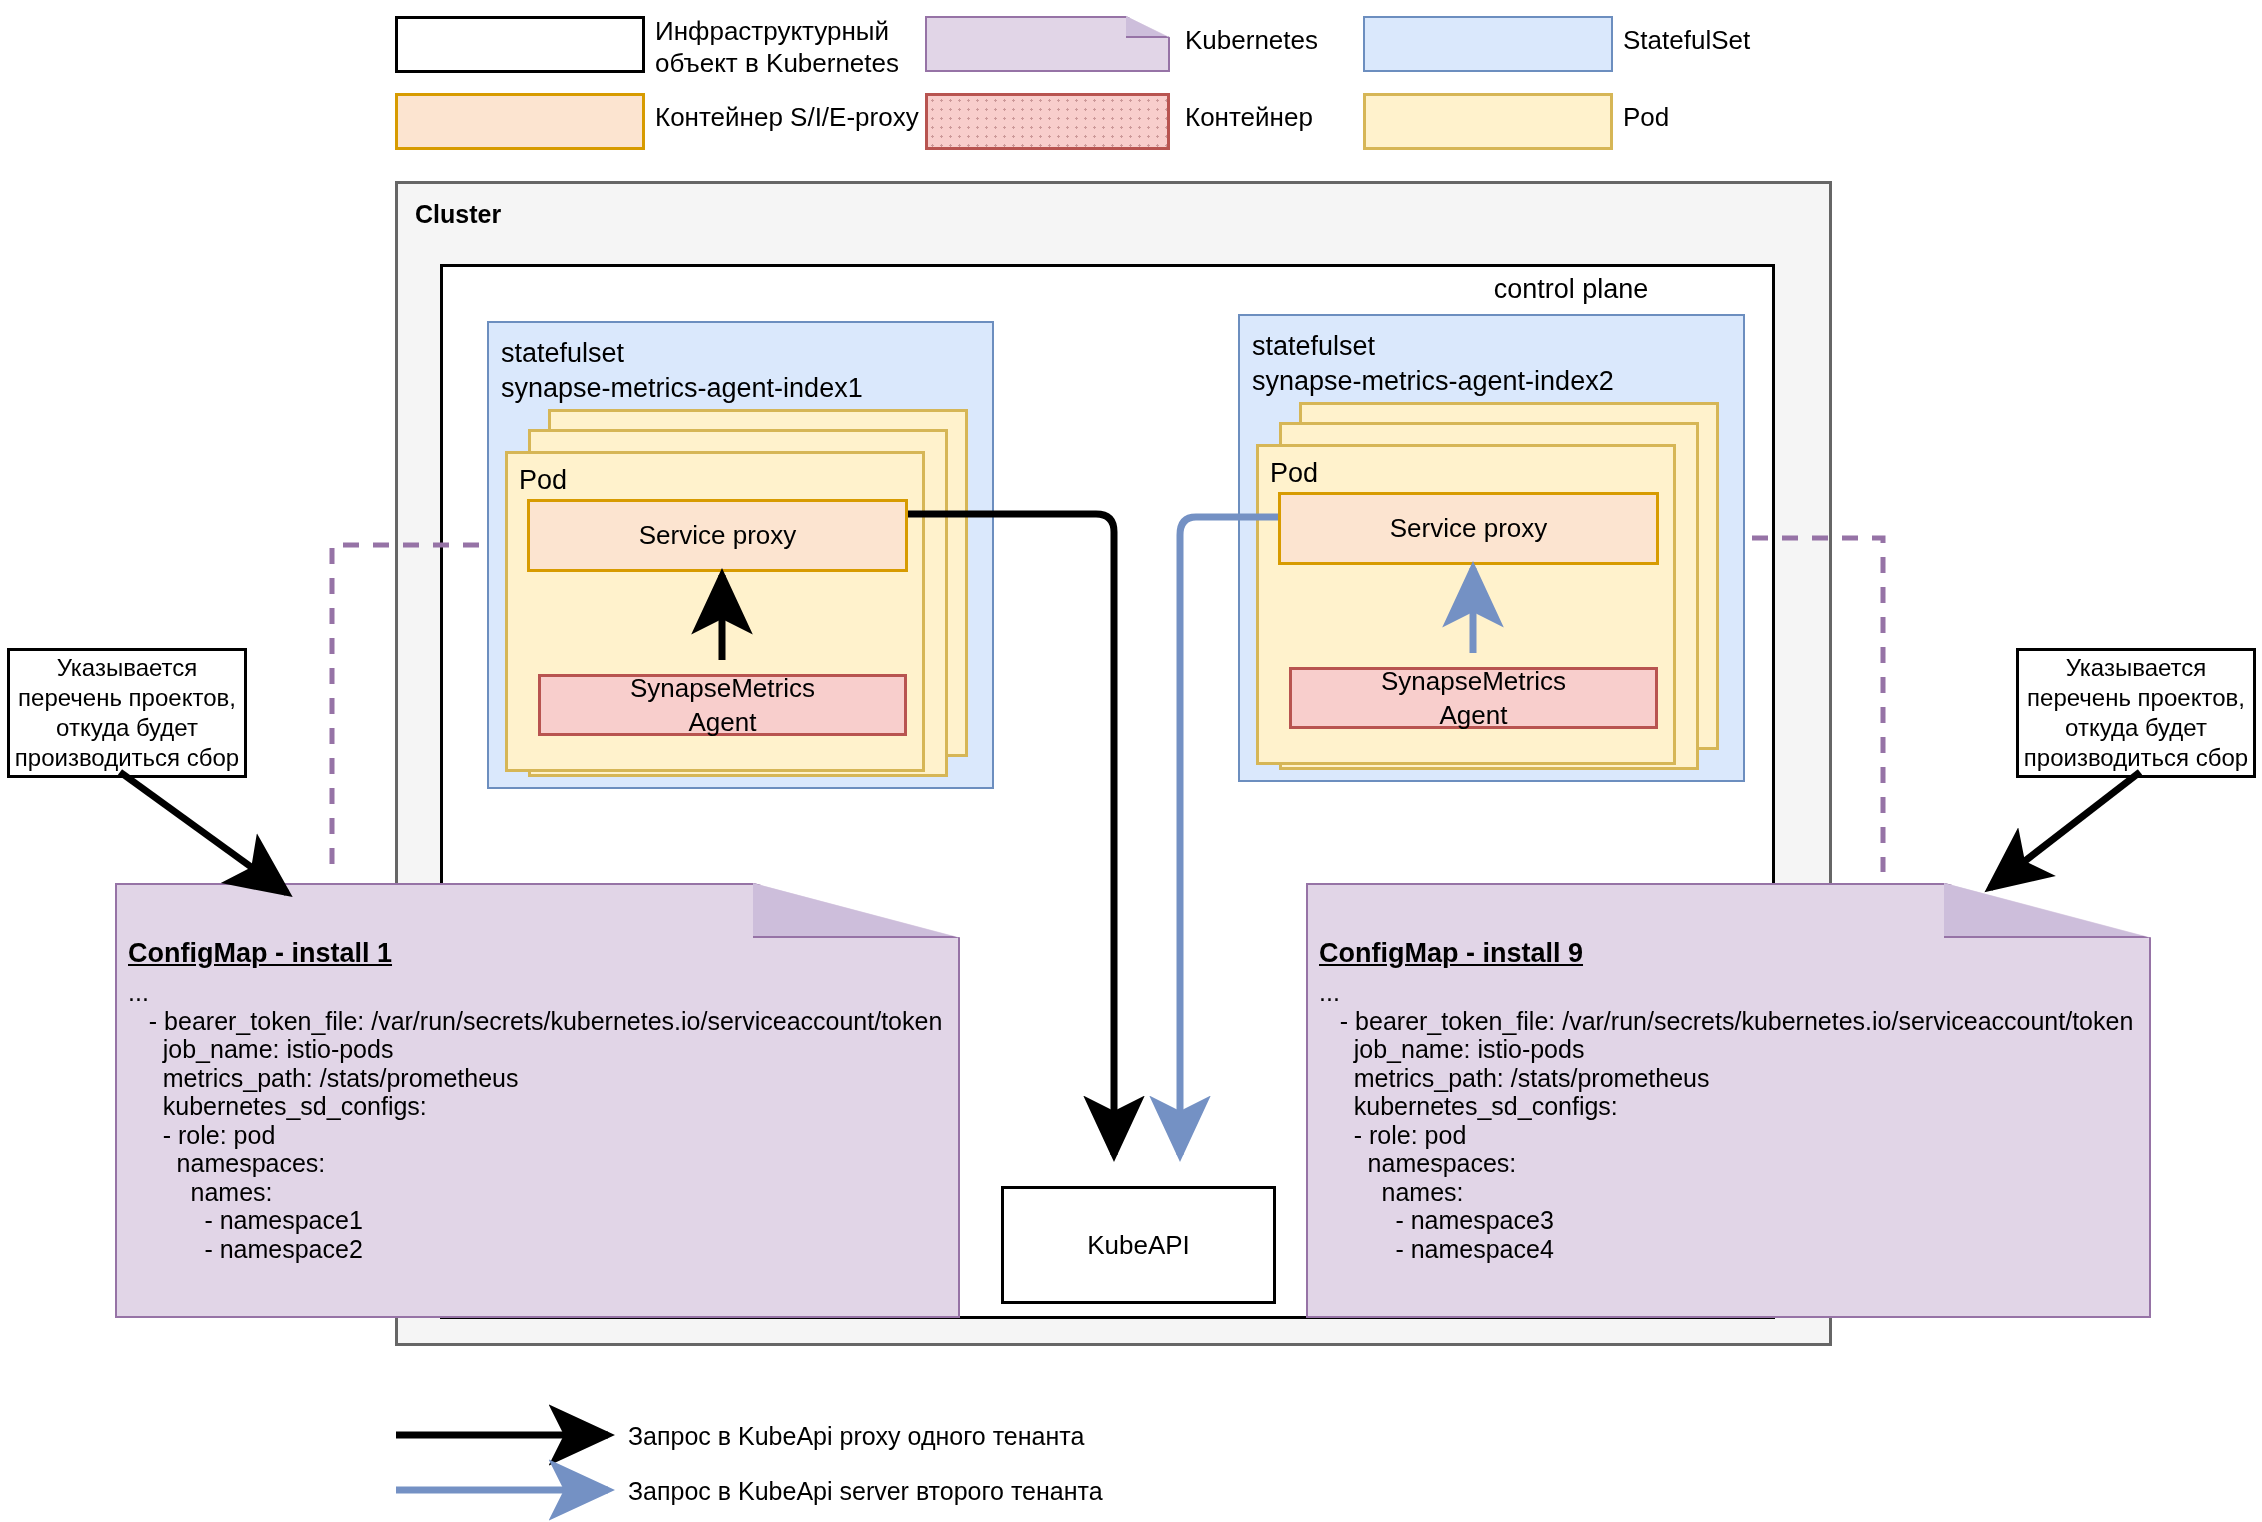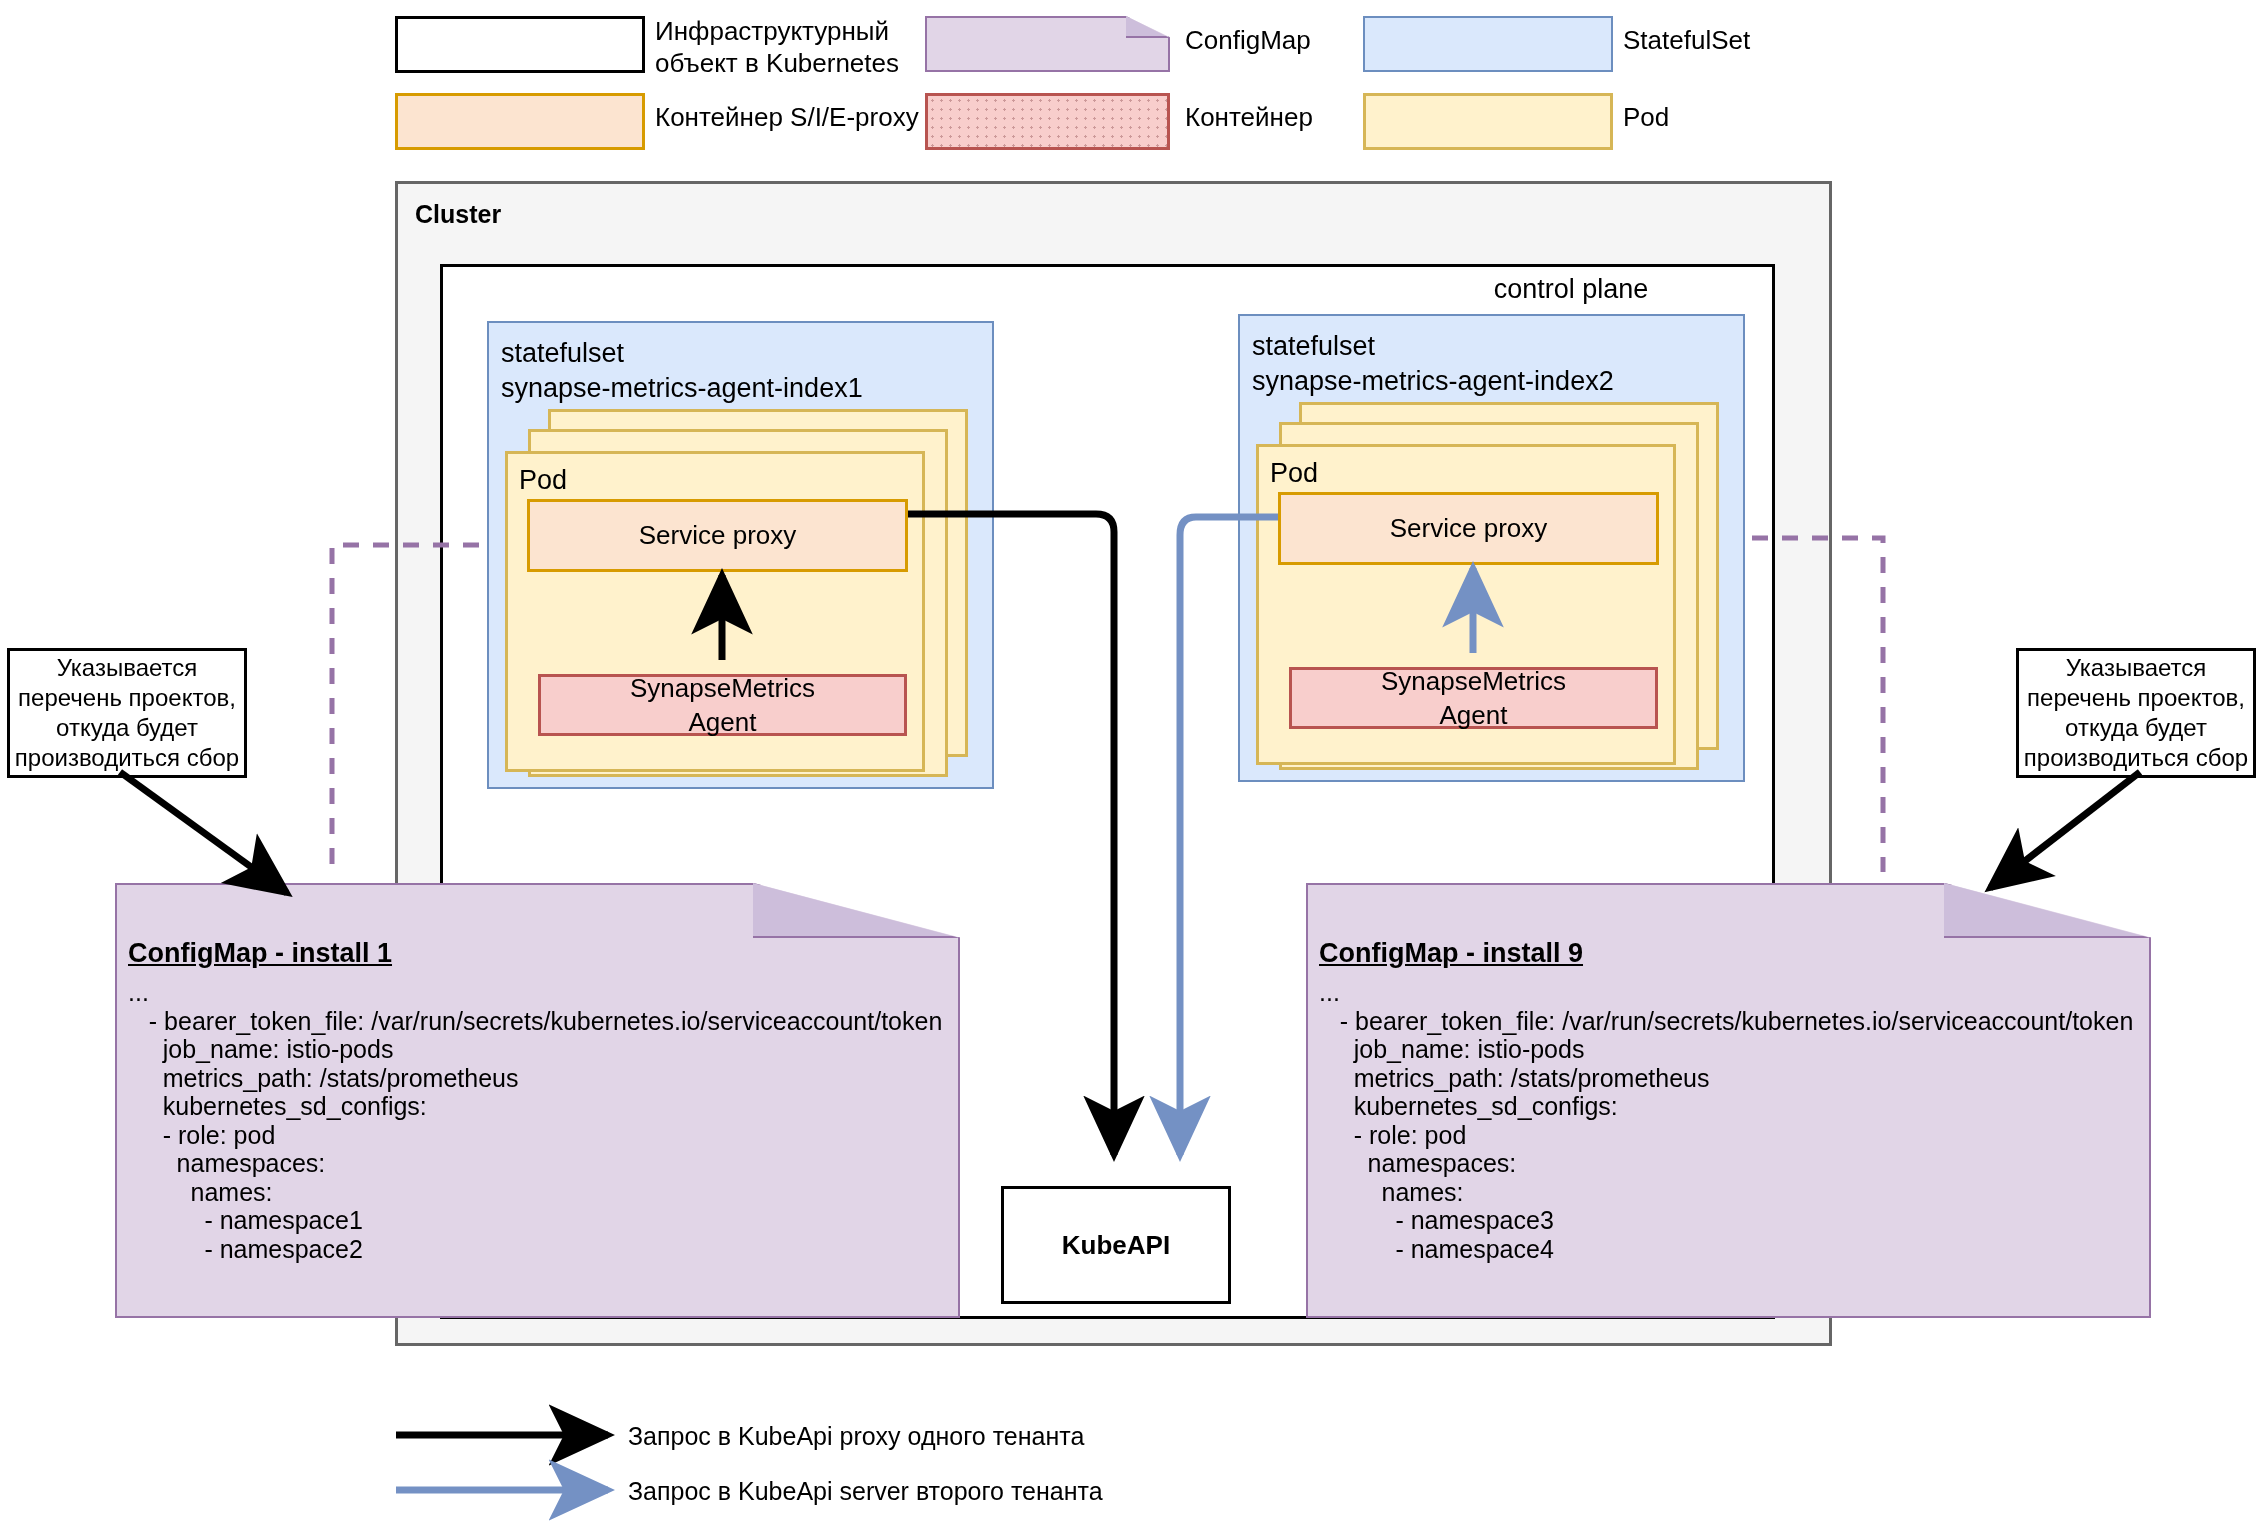--- a/index.html
+++ b/index.html
@@ -80,21 +80,21 @@
 </style>
 </head>
 <body>
 
 <div class="abs lg-swatch sw-infra" style="left:395px;top:5px;width:250px;height:57px;"></div>
 <div class="abs lg-label" style="left:655px;top:4px;width:300px;">Инфраструктурный
 объект в Kubernetes</div>
 
 <div class="abs fold-shape" style="left:925px;top:5px;width:245px;height:56px;clip-path:polygon(0 0, 82% 0, 100% 38%, 100% 100%, 0 100%);"></div>
 <div class="abs" style="left:1126px;top:5px;width:44px;height:22px;background:#CDBEDB;border-right:2px solid #9673A6;border-bottom:2px solid #9673A6;clip-path:polygon(0 0, 100% 100%, 0 100%);"></div>
-<div class="abs lg-label" style="left:1185px;top:13px;">ConfigMap</div>
+<div class="abs lg-label" style="left:1185px;top:13px;">Kubernetes</div>
 
 <div class="abs lg-swatch sw-ss" style="left:1363px;top:5px;width:250px;height:56px;"></div>
 <div class="abs lg-label" style="left:1623px;top:13px;">StatefulSet</div>
 
 <div class="abs lg-swatch sw-sie" style="left:395px;top:82px;width:250px;height:57px;"></div>
 <div class="abs lg-label" style="left:655px;top:90px;">Контейнер S/I/E-proxy</div>
 
 <div class="abs lg-swatch sw-cont dots" style="left:925px;top:82px;width:245px;height:57px;"></div>
 <div class="abs lg-label" style="left:1185px;top:90px;">Контейнер</div>
 
@@ -126,21 +126,21 @@
 
 <div class="abs pod-card" style="left:1299px;top:391px;width:420px;height:348px;"></div>
 <div class="abs pod-card" style="left:1279px;top:411px;width:420px;height:348px;"></div>
 <div class="abs pod-card" style="left:1256px;top:433px;width:420px;height:321px;"></div>
 <div class="abs pod-label" style="left:1256px;top:436px;">Pod</div>
 
 <div class="abs svc-proxy" style="left:1278px;top:481px;width:381px;height:73px;">Service proxy</div>
 <div class="abs agent-box dots" style="left:1289px;top:656px;width:369px;height:62px;">SynapseMetrics
 Agent</div>
 
-<div class="abs kubeapi" style="left:1001px;top:1175px;width:230px;height:118px;font-weight:bold;">KubeAPI</div>
+<div class="abs kubeapi" style="left:1001px;top:1175px;width:275px;height:118px;">KubeAPI</div>
 
 <div class="abs note" style="left:7px;top:637px;width:240px;height:130px;">Указывается
 перечень проектов,
 откуда будет
 производиться сбор</div>
 <div class="abs note" style="left:2016px;top:637px;width:240px;height:130px;">Указывается
 перечень проектов,
 откуда будет
 производиться сбор</div>
 

